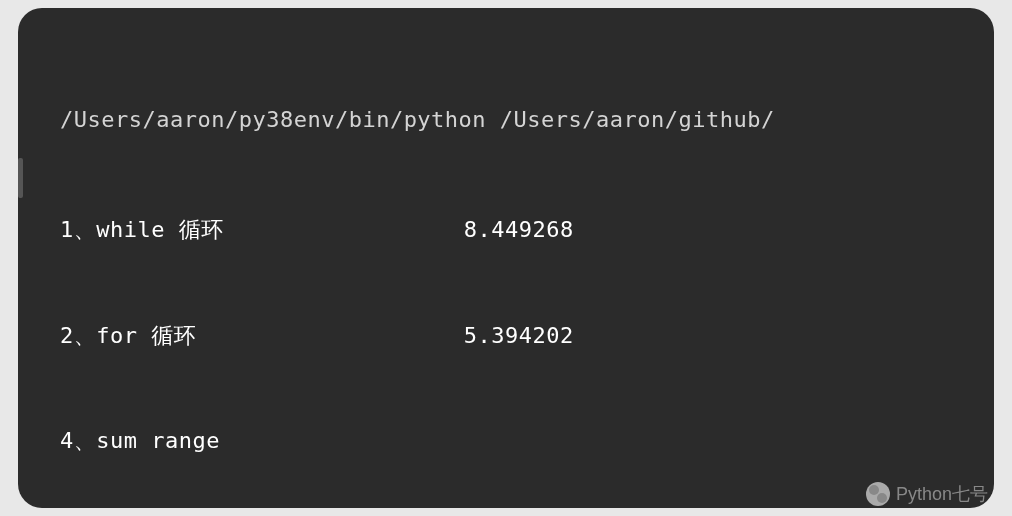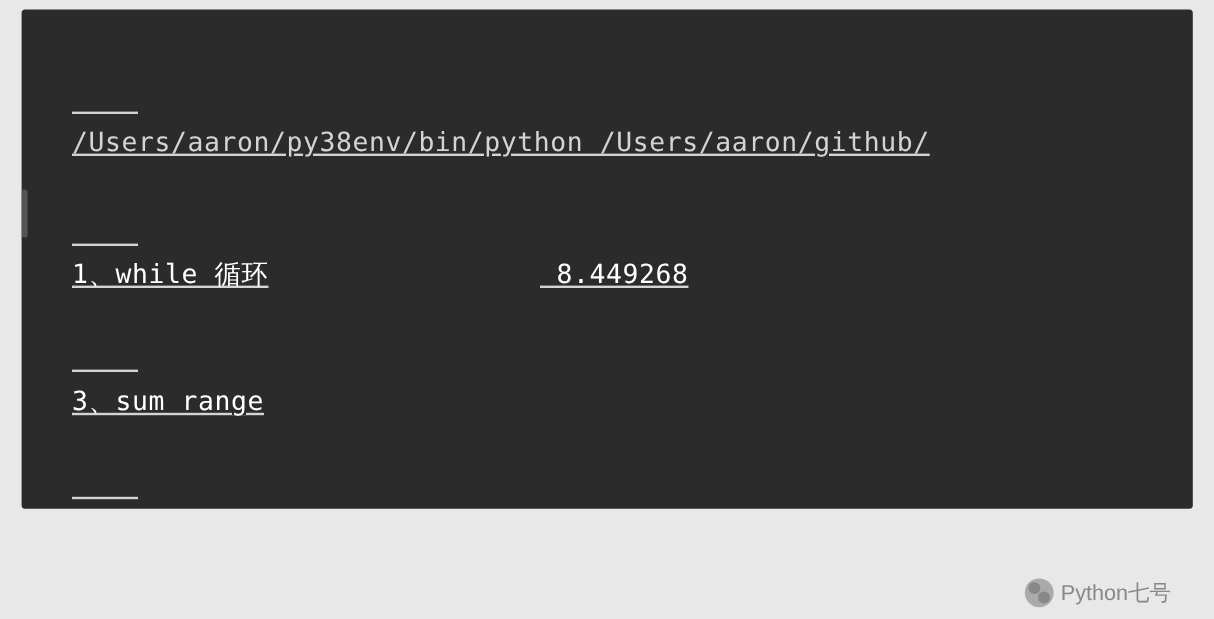--- a/index.html
+++ b/index.html
@@ -10,31 +10,30 @@
     body {
       background: #e8e8e8;
       font-family: 'Menlo', 'Monaco', 'Consolas', monospace;
       width: 1012px;
       height: 516px;
       overflow: hidden;
       position: relative;
     }
     .terminal-window {
       background: #2b2b2b;
-      border-radius: 3px;
+      border-radius: 24px;
       margin: 8px 18px 0 18px;
       padding: 24px 0 30px 0;
       color: #d4d4d4;
       font-size: 22px;
       line-height: 1.6;
       letter-spacing: 0.5px;
       overflow: hidden;
-      height: 416px;
+      height: 500px;
       position: relative;
-      text-decoration: underline;
     }
     .scroll-indicator {
       position: absolute;
       left: 0;
       top: 150px;
       width: 5px;
       height: 40px;
       background: #555;
       border-radius: 2px;
     }
@@ -53,21 +52,21 @@
     .label-col {
       width: 390px;
       flex-shrink: 0;
     }
     .value-col {
       text-align: left;
     }
     .watermark {
       position: absolute;
       bottom: 10px;
-      right: 36px;
+      right: 24px;
       display: flex;
       align-items: center;
       gap: 6px;
       color: #888;
       font-size: 18px;
       font-family: sans-serif;
       z-index: 10;
     }
     .watermark-icon {
       width: 24px;
@@ -105,21 +104,25 @@
 
 <div class="terminal-window">
   <div class="scroll-indicator"></div>
   <div class="terminal-content">
     <div class="command-line">/Users/aaron/py38env/bin/python /Users/aaron/github/</div>
     <div class="output-row">
       <span class="label-col">1、while 循环</span>
       <span class="value-col"> 8.449268</span>
     </div>
     <div class="output-row">
-      <span class="label-col">3、sum range</span>
+      <span class="label-col">2、for 循环</span>
+      <span class="value-col"> 5.394202</span>
+    </div>
+    <div class="output-row">
+      <span class="label-col">4、sum range</span>
     </div>
     
     
     
     
     
     
   </div>
 </div>
 

